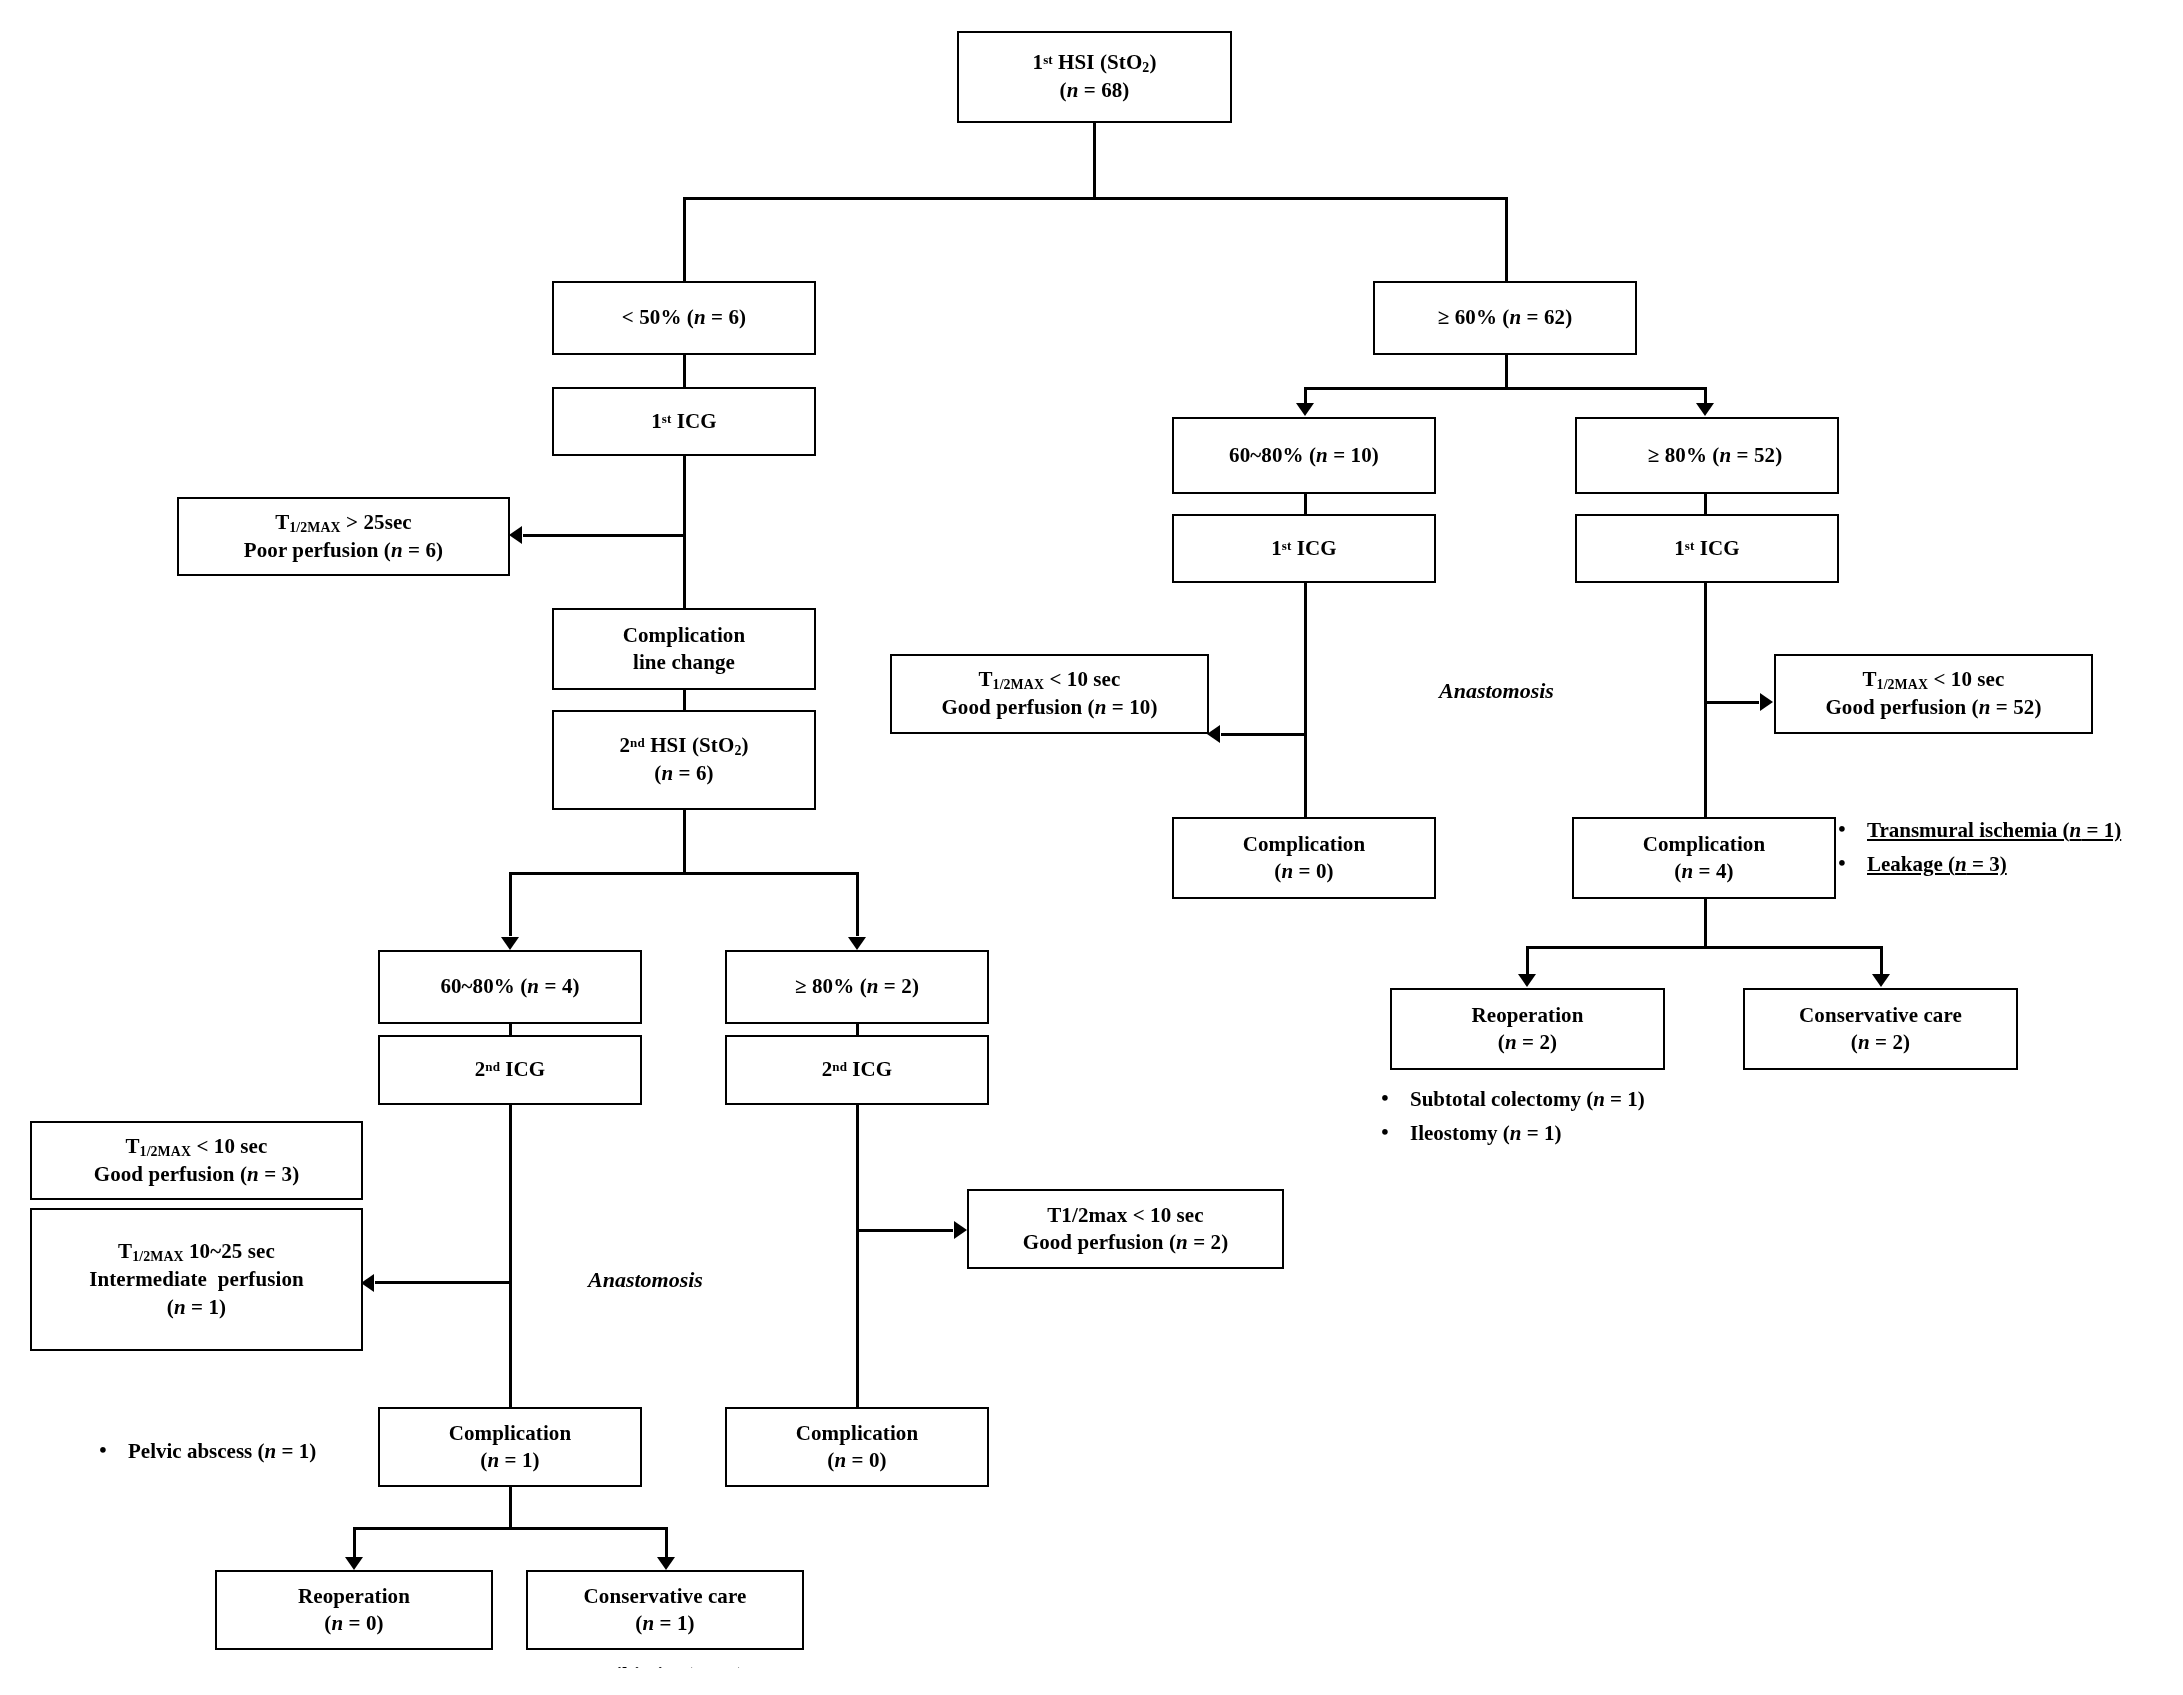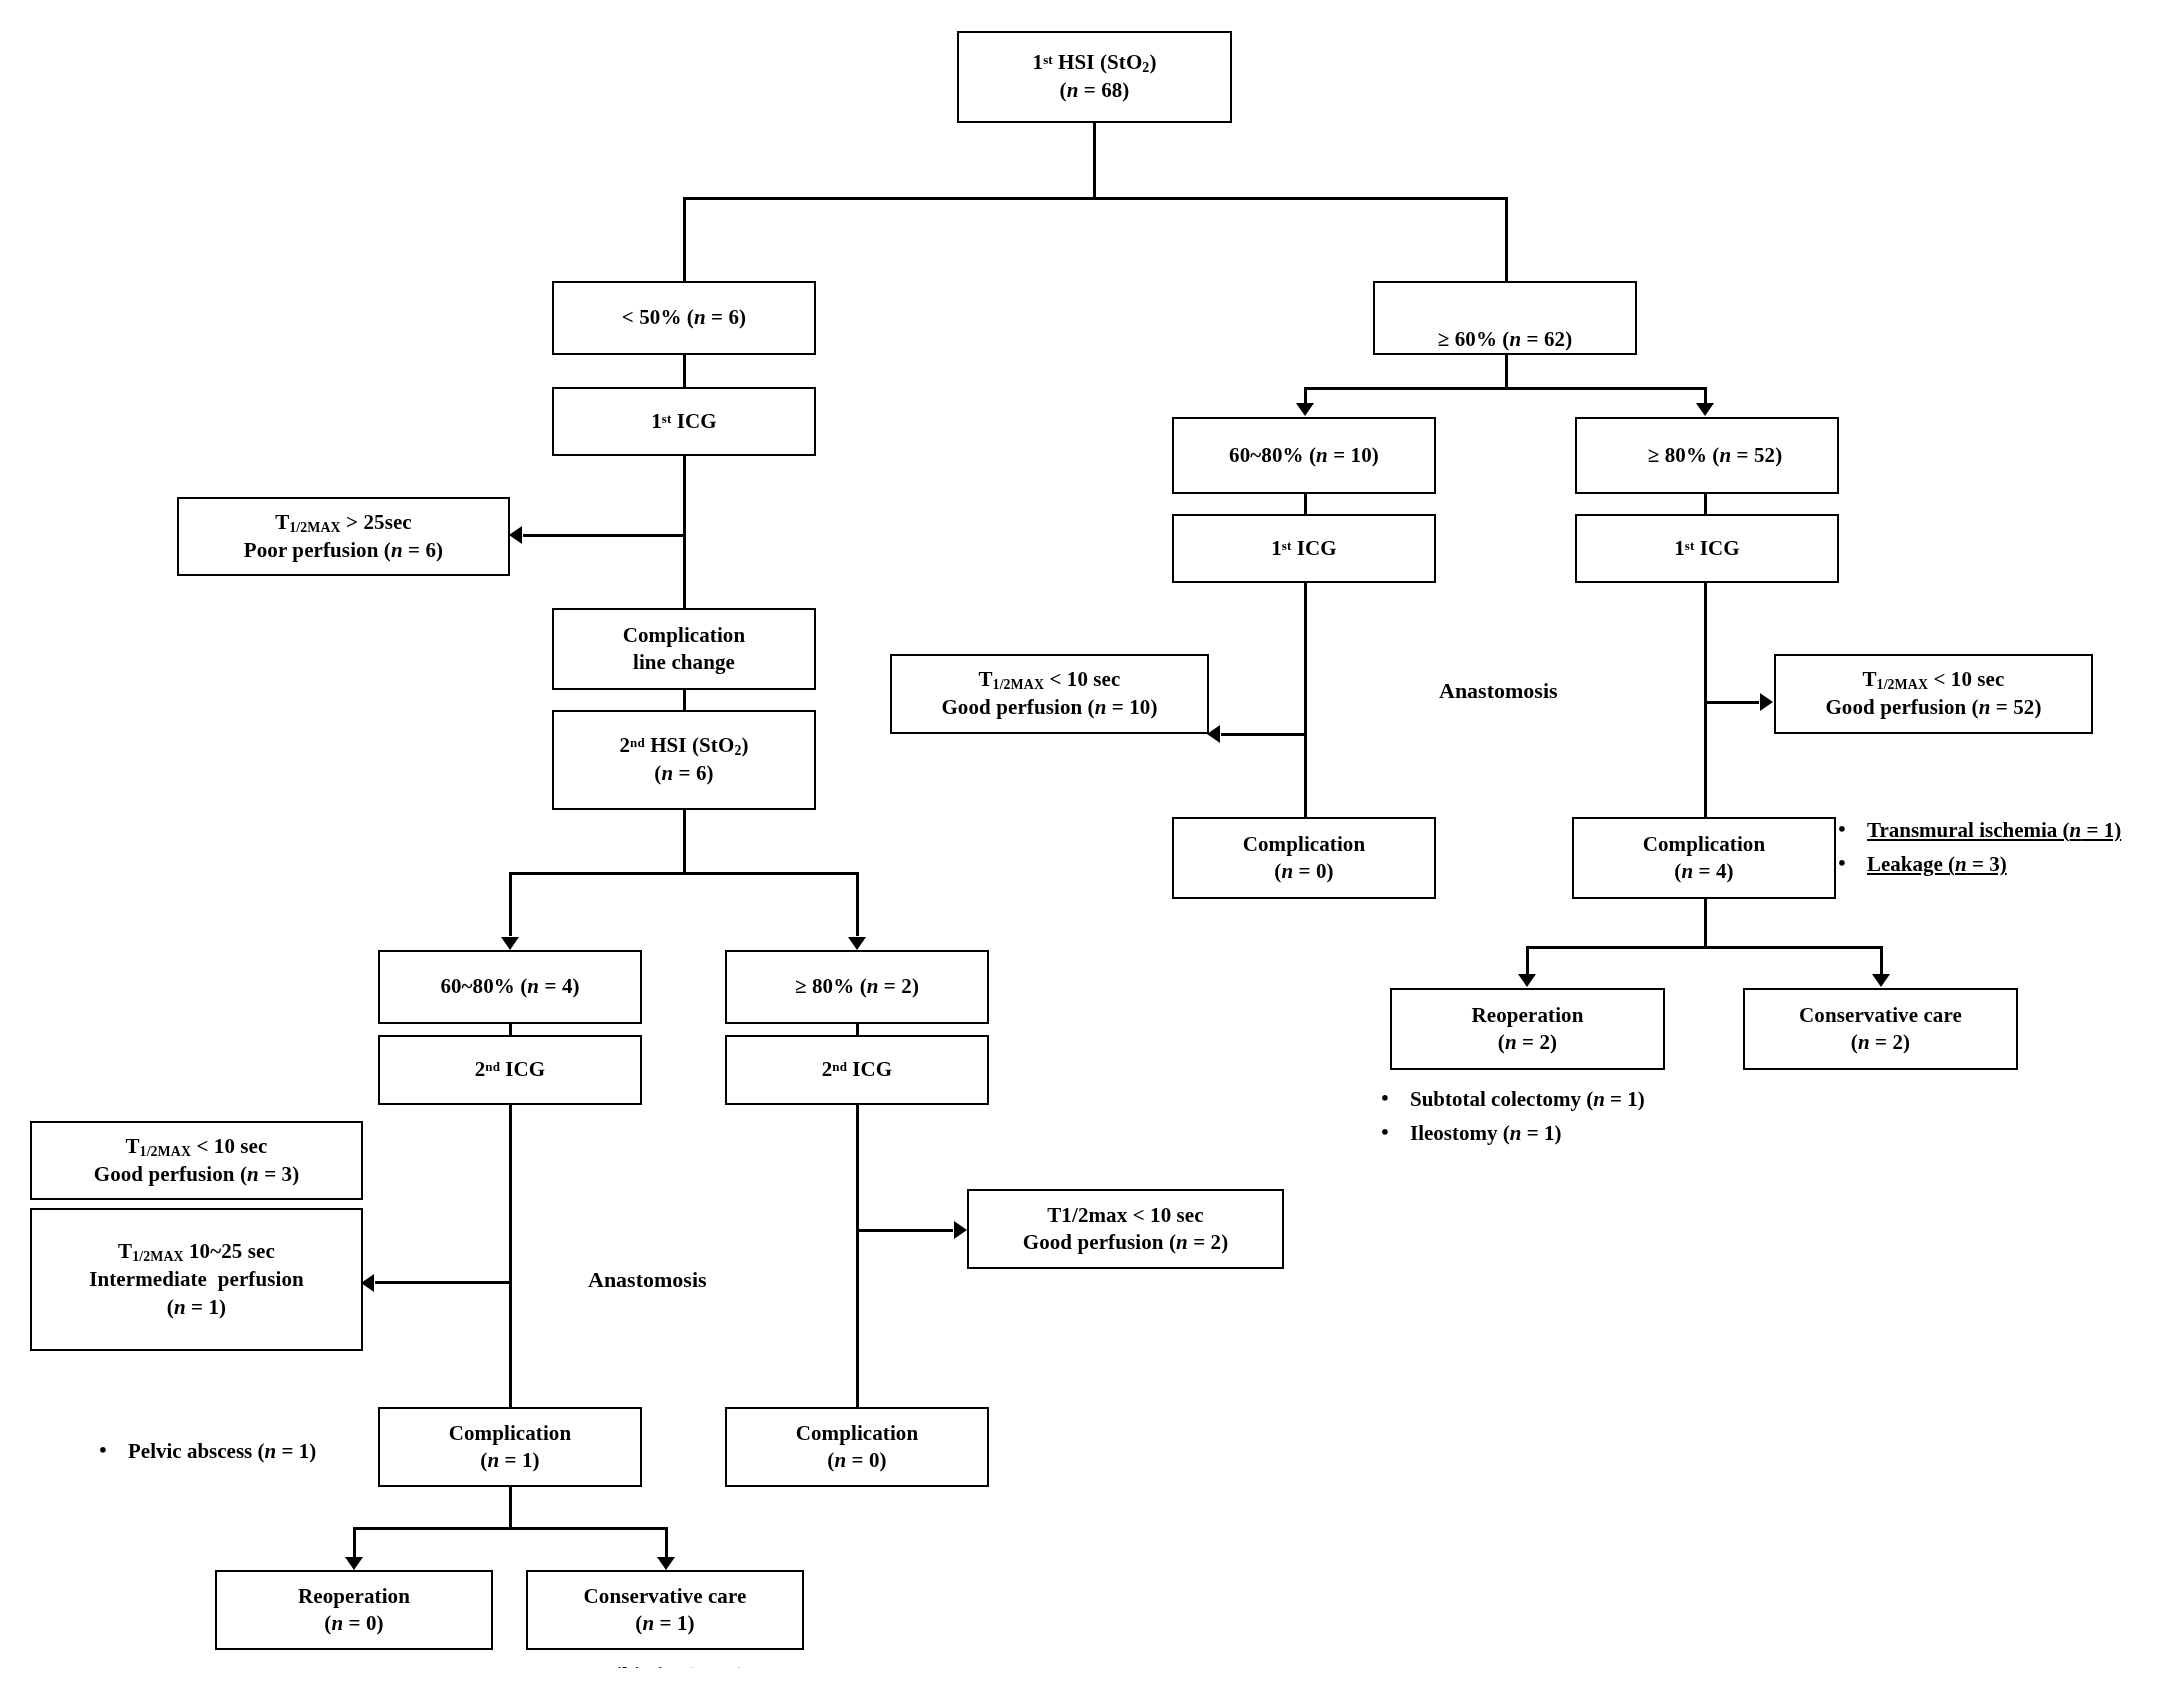--- a/index.html
+++ b/index.html
@@ -23,20 +23,21 @@
     text-align:center;
     font-weight:bold;
     font-size:21px;
     line-height:1.30;
     letter-spacing:0.1px;
   }
   .node .inner{padding:0 5.3px;}
   .lbl{
     position:absolute;
     font-weight:bold;
+    font-style:italic;
     font-size:22px;
     white-space:nowrap;
   }
   .bullets{
     position:absolute;
     font-weight:bold;
     font-size:21px;
     line-height:1.62;
     white-space:nowrap;
   }
@@ -229,21 +230,21 @@
     <div class="inner">
       <span>Conservative care</span><br>
       <span>(<i class="n">n</i> = 1)</span>
     </div>
   </div>
 
   <div class="bullets" style="left:526px;top:1658px;">
     <span class="bi">IV antibiotics (<i class="n">n</i> = 1)</span>
   </div>
 
-  <div class="node" style="left:1373px;top:281px;width:264px;height:74px;align-items:flex-end;">
+  <div class="node" style="left:1373px;top:281px;width:264px;height:74px;">
     <div class="inner"><span>≥ 60% (<i class="n">n</i> = 62)</span></div>
   </div>
 
   <div class="v" style="left:1505px;top:355px;height:32px;"></div>
   <div class="h" style="left:1304px;top:387px;width:403px;"></div>
   <div class="v" style="left:1304px;top:387px;height:16px;"></div>
   <div class="arrdn" style="left:1296px;top:403px;"></div>
   <div class="v" style="left:1704px;top:387px;height:16px;"></div>
   <div class="arrdn" style="left:1696px;top:403px;"></div>
 

